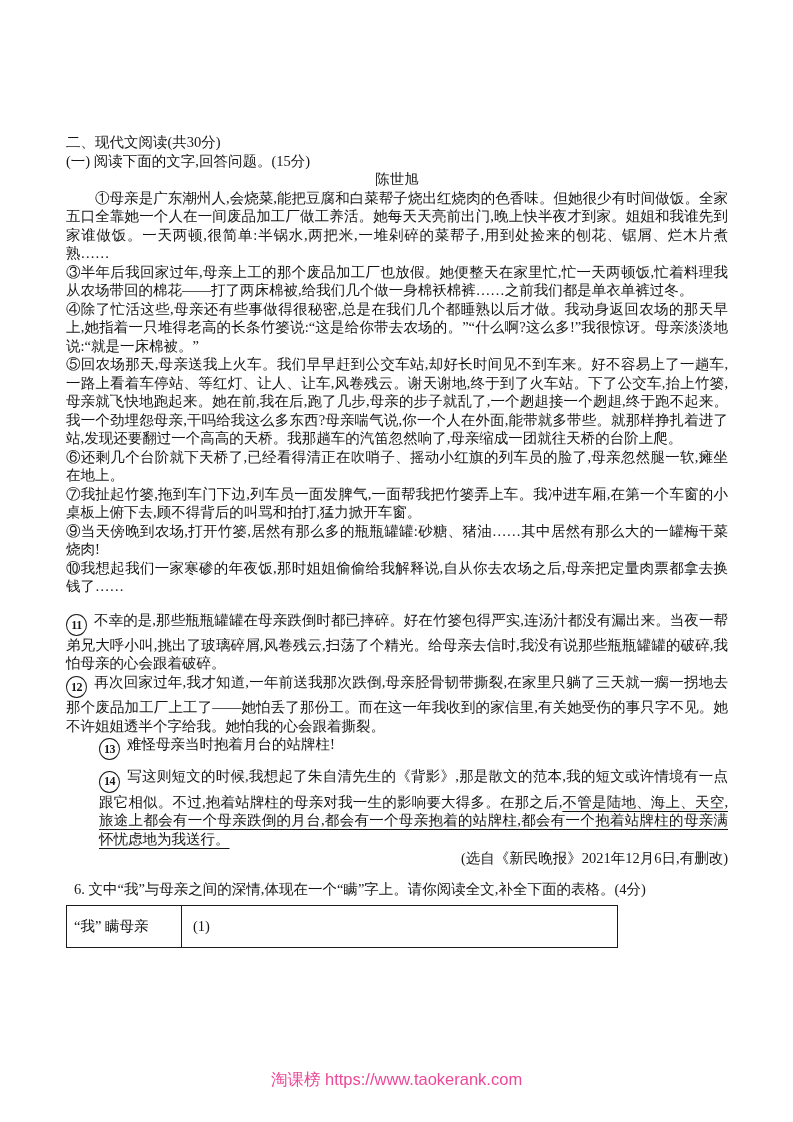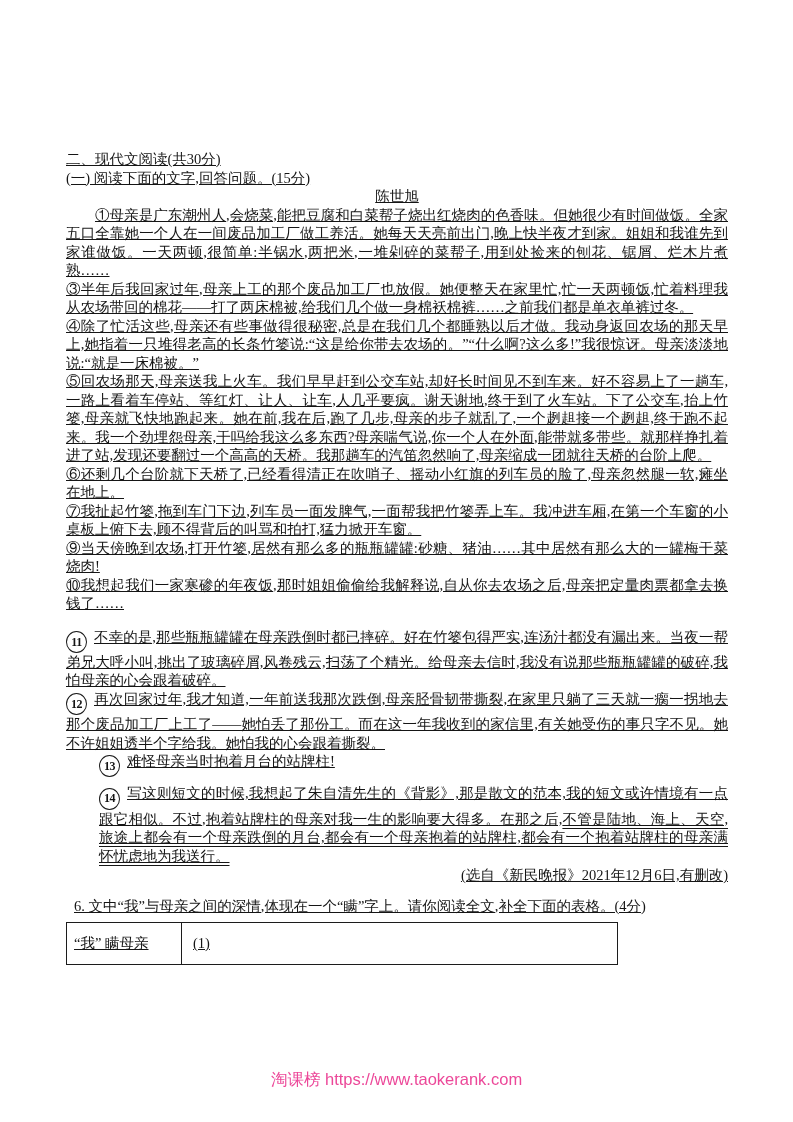--- a/index.html
+++ b/index.html
@@ -2,22 +2,22 @@
 <html><head>
 <meta charset="utf-8">
 <style>
   html,body{margin:0;padding:0;background:#ffffff;}
   .page{
     position:relative;width:793px;height:1122px;background:#ffffff;
     overflow:hidden;color:#151515;
     font-family:"Liberation Serif","DejaVu Serif",serif;
   }
   .content{
-    position:absolute;left:66px;top:150px;width:662px;
-    font-size:14.5px;line-height:18.5px;text-decoration:underline;
+    position:absolute;left:66px;top:133px;width:662px;
+    font-size:14.5px;line-height:18.5px;
   }
   .heading-line{white-space:nowrap;}
   .article-title{text-align:center;margin-top:2px;}
   .article-author{text-align:center;}
   p.para{margin:0;text-align:justify;}
   p.first-indent{text-indent:2em;}
   p.gap-lg{margin-top:15px;}
   p.gap-md{}
   p.gap-sm{margin-top:7px;}
   p.indented{margin-left:33px;}
@@ -47,21 +47,21 @@
   <div class="content">
 
     <div class="heading-line">二、现代文阅读(共30分)</div>
     <div class="heading-line">(一) 阅读下面的文字,回答问题。(15分)</div>
 
     <div class="article-author">陈世旭</div>
 
     <p class="para first-indent">①母亲是广东潮州人,会烧菜,能把豆腐和白菜帮子烧出红烧肉的色香味。但她很少有时间做饭。全家五口全靠她一个人在一间废品加工厂做工养活。她每天天亮前出门,晚上快半夜才到家。姐姐和我谁先到家谁做饭。一天两顿,很简单:半锅水,两把米,一堆剁碎的菜帮子,用到处捡来的刨花、锯屑、烂木片煮熟……</p>
     <p class="para">③半年后我回家过年,母亲上工的那个废品加工厂也放假。她便整天在家里忙,忙一天两顿饭,忙着料理我从农场带回的棉花——打了两床棉被,给我们几个做一身棉袄棉裤……之前我们都是单衣单裤过冬。</p>
     <p class="para">④除了忙活这些,母亲还有些事做得很秘密,总是在我们几个都睡熟以后才做。我动身返回农场的那天早上,她指着一只堆得老高的长条竹篓说:“这是给你带去农场的。”“什么啊?这么多!”我很惊讶。母亲淡淡地说:“就是一床棉被。”</p>
-    <p class="para">⑤回农场那天,母亲送我上火车。我们早早赶到公交车站,却好长时间见不到车来。好不容易上了一趟车,一路上看着车停站、等红灯、让人、让车,人几乎要疯。谢天谢地,终于到了火车站。下了公交车,抬上竹篓,母亲就飞快地跑起来。她在前,我在后,跑了几步,母亲的步子就乱了,一个趔趄接一个趔趄,终于跑不起来。我一个劲埋怨母亲,干吗给我这么多东西?母亲喘气说,你一个人在外面,能带就多带些。就那样挣扎着进了站,发现还要翻过一个高高的天桥。我那趟车的汽笛忽然响了,母亲缩成一团就往天桥的台阶上爬。</p>
+    <p class="para">⑤回农场那天,母亲送我上火车。我们早早赶到公交车站,却好长时间见不到车来。好不容易上了一趟车,一路上看着车停站、等红灯、让人、让车,风卷残云。谢天谢地,终于到了火车站。下了公交车,抬上竹篓,母亲就飞快地跑起来。她在前,我在后,跑了几步,母亲的步子就乱了,一个趔趄接一个趔趄,终于跑不起来。我一个劲埋怨母亲,干吗给我这么多东西?母亲喘气说,你一个人在外面,能带就多带些。就那样挣扎着进了站,发现还要翻过一个高高的天桥。我那趟车的汽笛忽然响了,母亲缩成一团就往天桥的台阶上爬。</p>
     <p class="para">⑥还剩几个台阶就下天桥了,已经看得清正在吹哨子、摇动小红旗的列车员的脸了,母亲忽然腿一软,瘫坐在地上。</p>
     <p class="para">⑦我扯起竹篓,拖到车门下边,列车员一面发脾气,一面帮我把竹篓弄上车。我冲进车厢,在第一个车窗的小桌板上俯下去,顾不得背后的叫骂和拍打,猛力掀开车窗。</p>
 
 
     <p class="para">⑨当天傍晚到农场,打开竹篓,居然有那么多的瓶瓶罐罐:砂糖、猪油……其中居然有那么大的一罐梅干菜烧肉!</p>
     <p class="para">⑩我想起我们一家寒碜的年夜饭,那时姐姐偷偷给我解释说,自从你去农场之后,母亲把定量肉票都拿去换钱了……</p>
 
     <p class="para gap-lg"><span class="bigcirc">11</span><span>不幸的是,那些瓶瓶罐罐在母亲跌倒时都已摔碎。好在竹篓包得严实,连汤汁都没有漏出来。当夜一帮弟兄大呼小叫,挑出了玻璃碎屑,风卷残云,扫荡了个精光。给母亲去信时,我没有说那些瓶瓶罐罐的破碎,我怕母亲的心会跟着破碎。</span></p>
 
     <p class="para gap-md"><span class="bigcirc">12</span><span>再次回家过年,我才知道,一年前送我那次跌倒,母亲胫骨韧带撕裂,在家里只躺了三天就一瘸一拐地去那个废品加工厂上工了——她怕丢了那份工。而在这一年我收到的家信里,有关她受伤的事只字不见。她不许姐姐透半个字给我。她怕我的心会跟着撕裂。</span></p>

